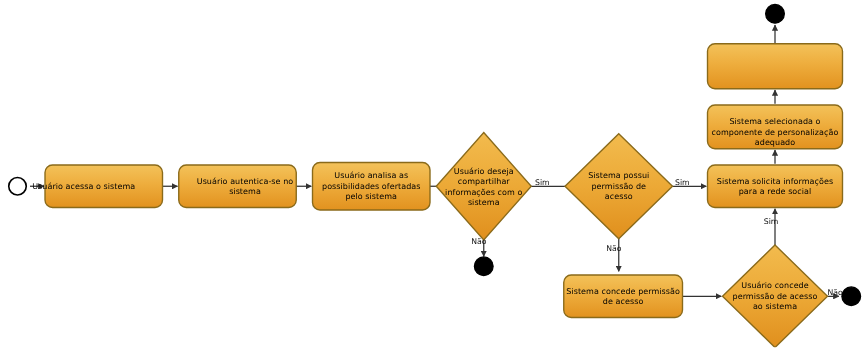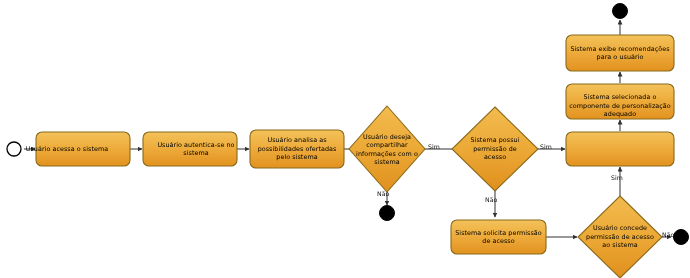--- a/index.html
+++ b/index.html
@@ -131,28 +131,28 @@
   <div class="node-text" style="left:22px; top:133px; width:90px; height:32px;">Usuário acessa o sistema</div>
 
   <div class="node-text" style="left:145px; top:133px; width:102px; height:32px;">Usuário autentica-se no sistema</div>
 
   <div class="node-text" style="left:355px; top:131px; width:64px; height:37px;">Usuário deseja compartilhar informações com o sistema</div>
 
   <div class="node-text" style="left:252px; top:131px; width:90px; height:36px;">Usuário analisa as possibilidades ofertadas pelo sistema</div>
 
   <div class="node-text" style="left:464px; top:134px; width:62px; height:30px;">Sistema possui permissão de acesso</div>
 
-  <div class="node-text" style="left:453px; top:221px; width:91px; height:32px;">Sistema solicita permissão de acesso</div>
+  <div class="node-text" style="left:453px; top:221px; width:91px; height:32px;">Sistema concede permissão de acesso</div>
 
   <div class="node-text" style="left:586px; top:221px; width:68px; height:32px;">Usuário concede permissão de acesso ao sistema</div>
 
+  <div class="node-text" style="left:568px; top:133px; width:104px; height:32px;">Sistema solicita informações para a rede social</div>
 
   <div class="node-text" style="left:568px; top:85px; width:104px; height:42px;">Sistema selecionada o componente de personalização adequado</div>
 
-  <div class="node-text" style="left:568px; top:36px; width:104px; height:34px;">Sistema exibe recomendações para o usuário</div>
 
   <div class="edge-label" style="left:428px; top:143px;">Sim</div>
 
   <div class="edge-label" style="left:377px; top:190px;">Não</div>
 
   <div class="edge-label" style="left:540px; top:143px;">Sim</div>
 
   <div class="edge-label" style="left:485px; top:196px;">Não</div>
 
   <div class="edge-label" style="left:611px; top:174px;">Sim</div>

